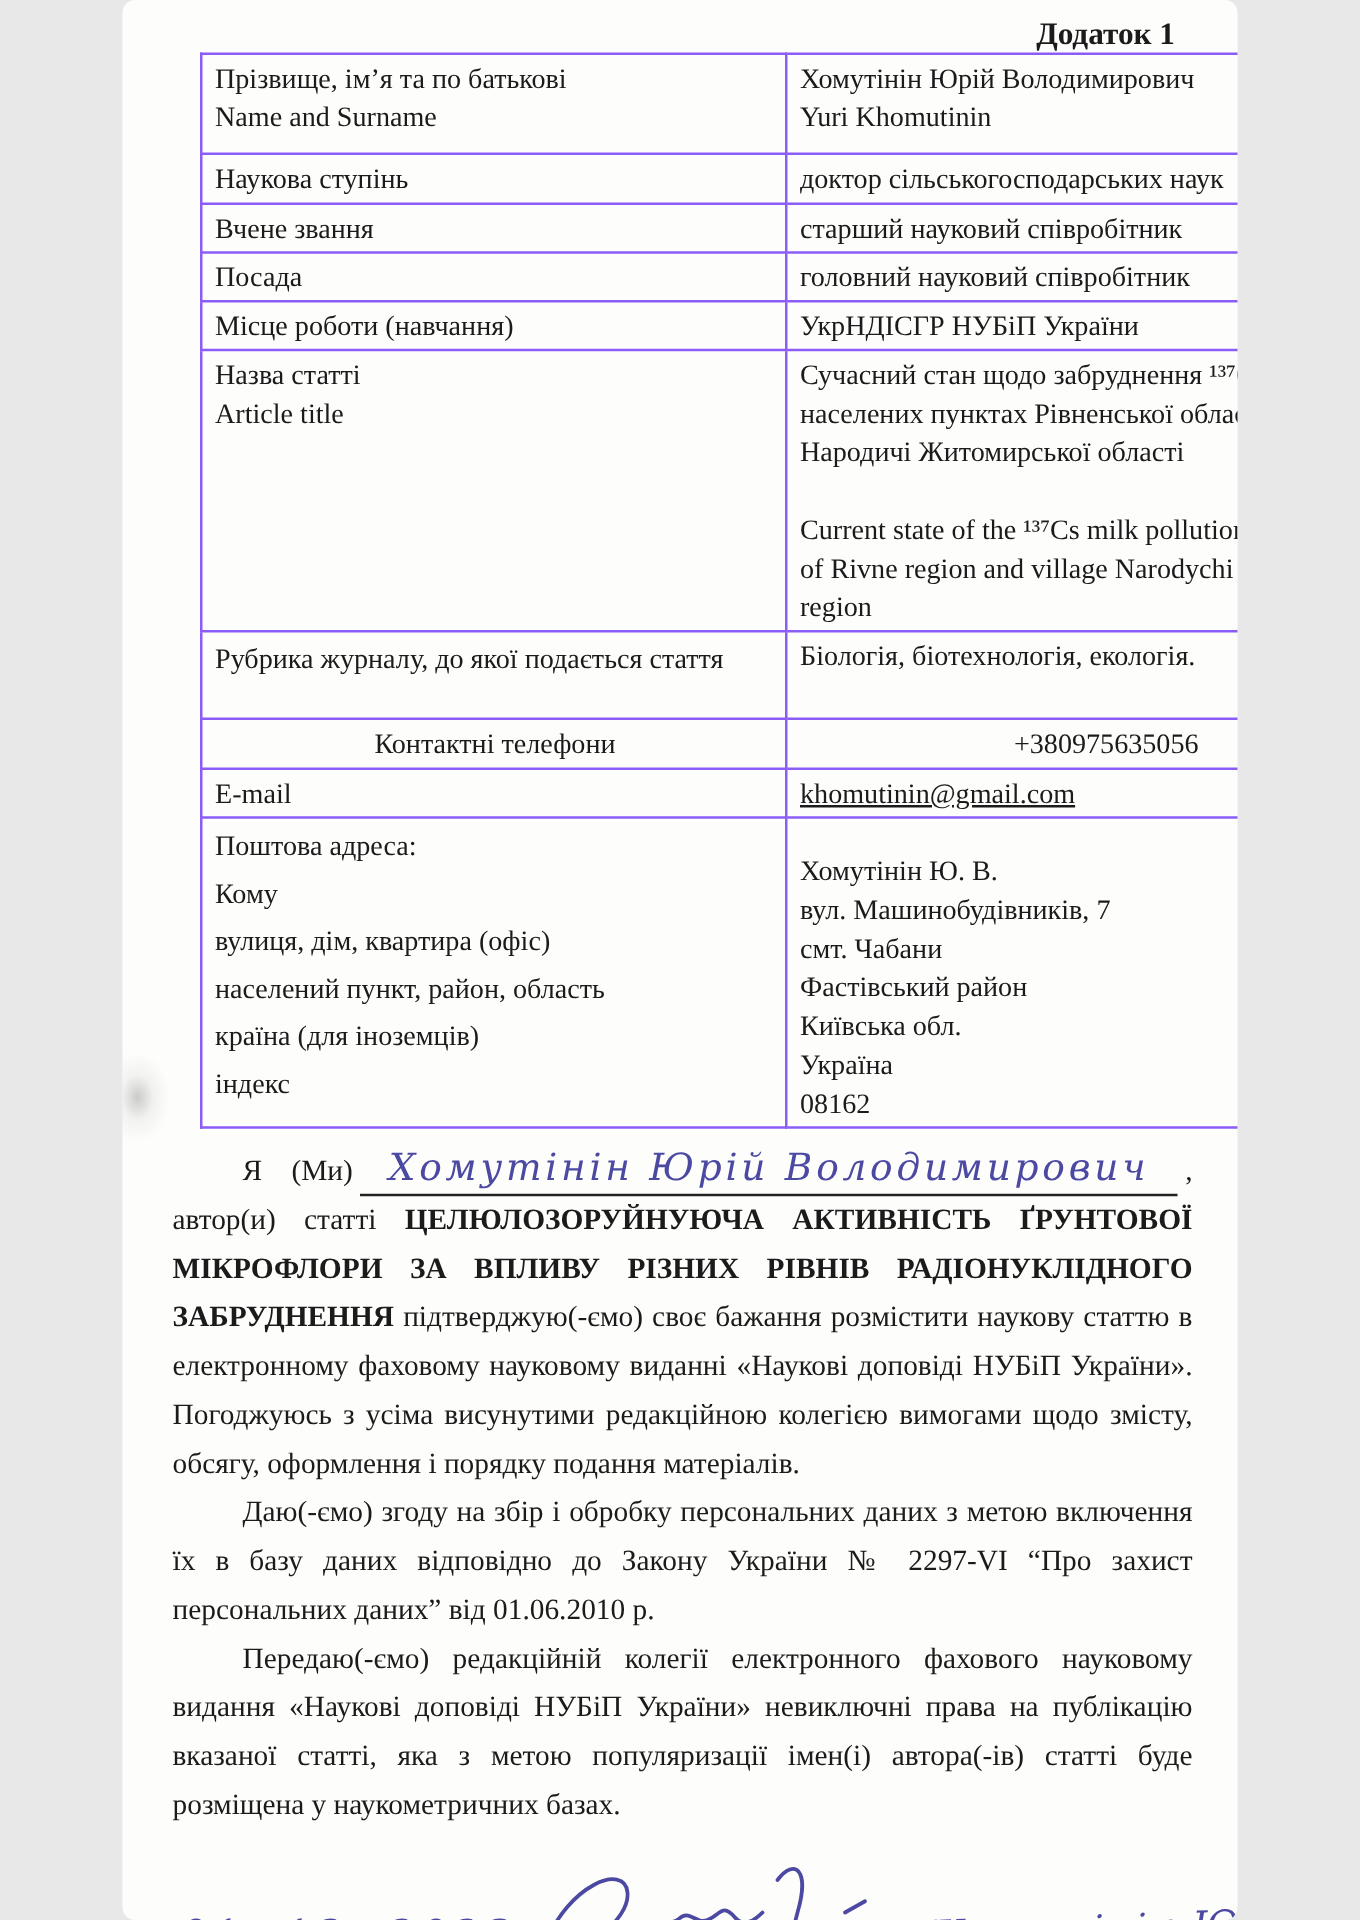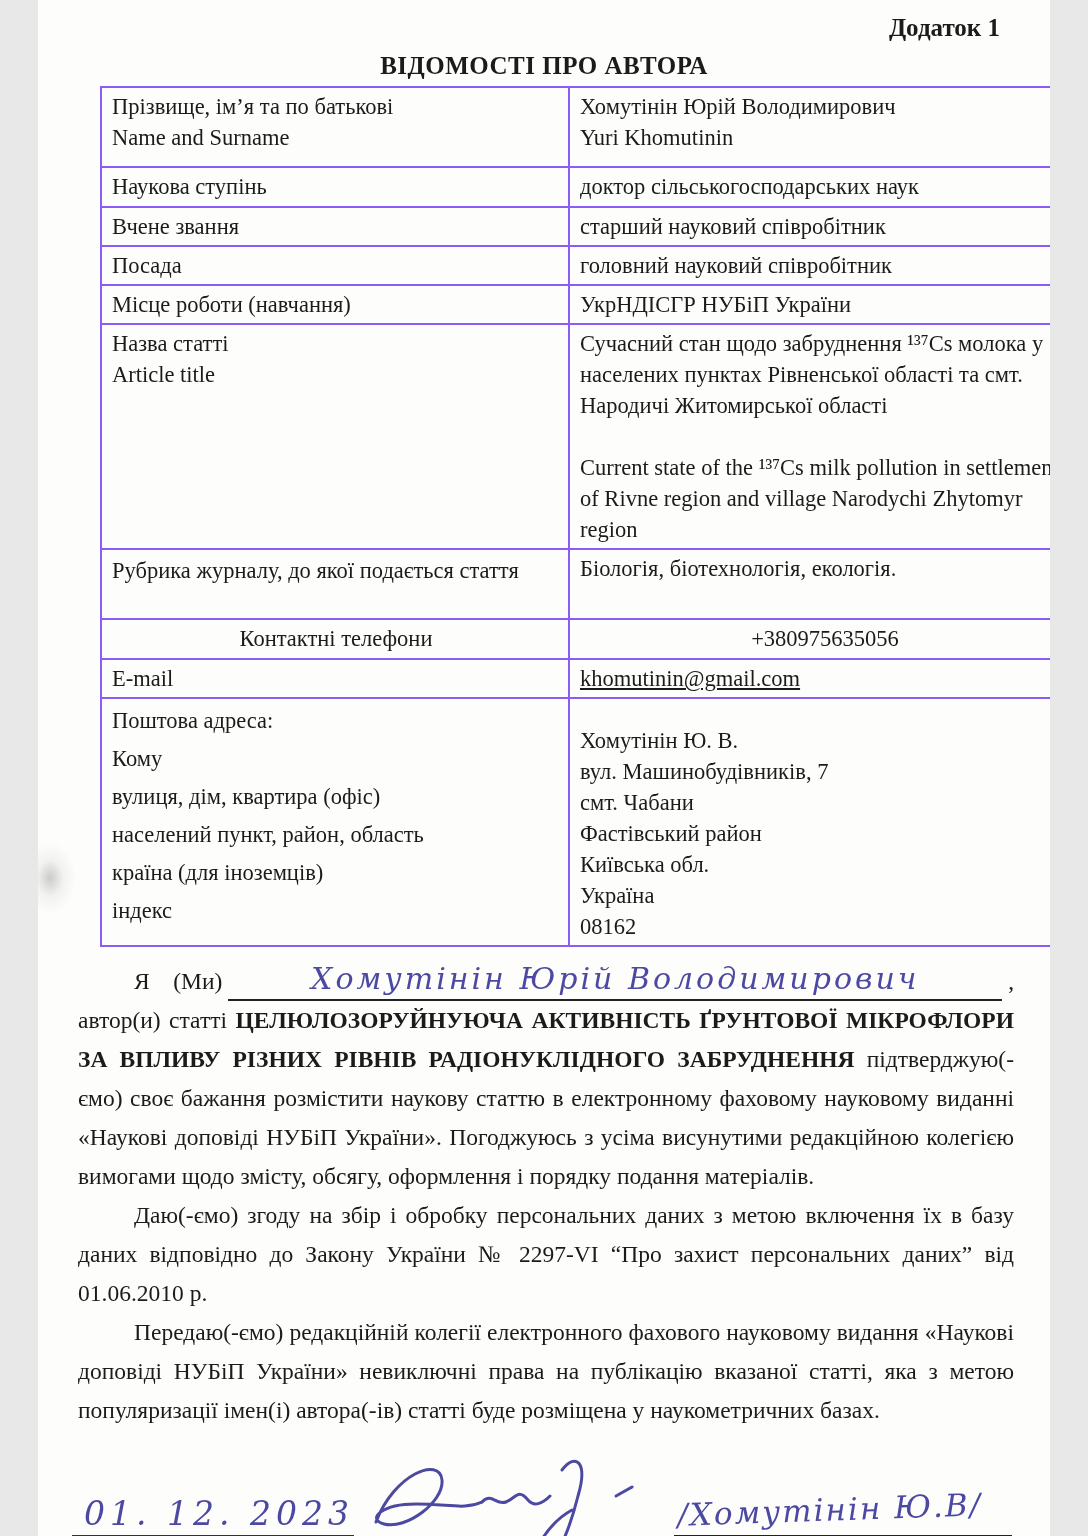--- a/index.html
+++ b/index.html
@@ -3,24 +3,25 @@
 <meta charset="utf-8">
 <style>
   html,body { margin:0; padding:0; }
   body {
     background:#e8e8e8;
     font-family:"Liberation Serif", serif;
     color:#1b1b1b;
   }
   .page {
     position:relative;
-    width:1012px; height:1536px;
+    width:892px; height:1536px;
     margin:0 auto;
     background:#fdfdfc;
     overflow:hidden;
+    border-radius:10px;
   }
   
   .artifact {
     position:absolute; left:-14px; top:842px;
     width:52px; height:72px;
     background:radial-gradient(closest-side, rgba(110,110,110,.35), rgba(160,160,160,.12), transparent);
     pointer-events:none;
   }
   .appendix {
     text-align:right;
@@ -127,21 +128,20 @@
 </style>
 </head>
 <body>
 
 <div class="page">
 
   <div class="artifact"></div>
 
   <div class="appendix">Додаток 1</div>
 
-  <div class="title">ВІДОМОСТІ ПРО АВТОРА</div>
 
   <table class="info">
     <colgroup>
         <col class="c1">
         <col class="c2">
       </colgroup>
     <tbody>
       <tr style="height:80px;">
         <td class="ml lh36">Прізвище, ім’я та по батькові
 Name and Surname</td>

